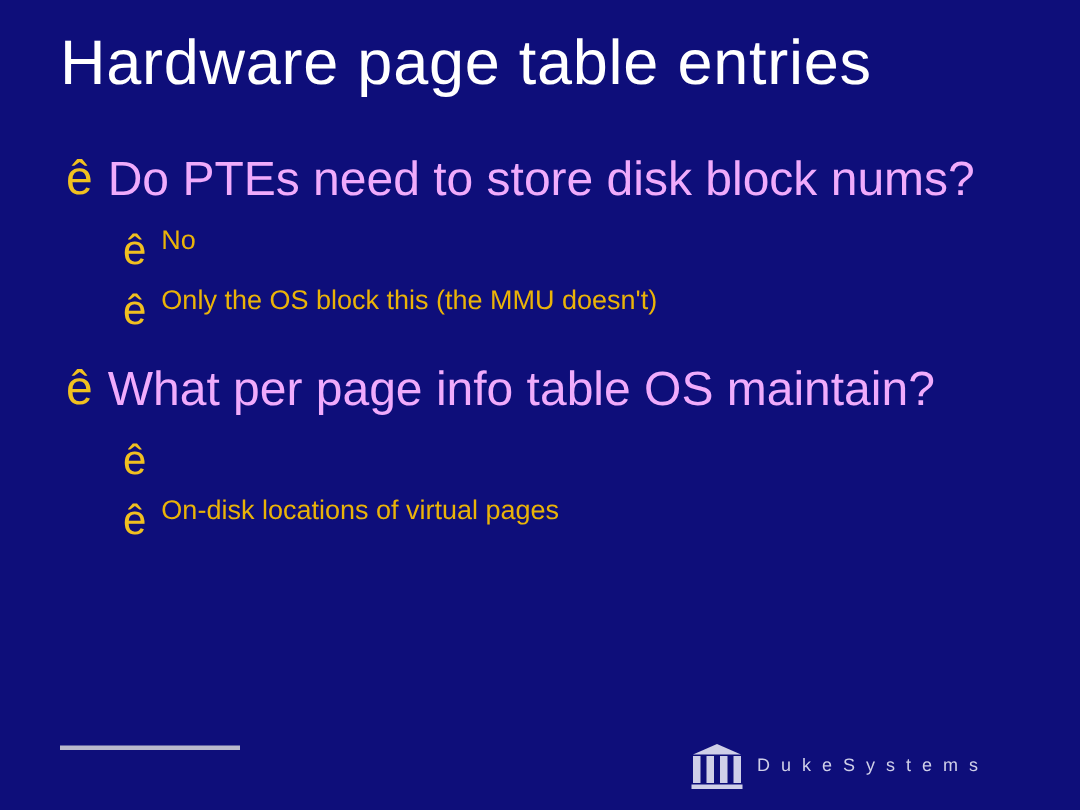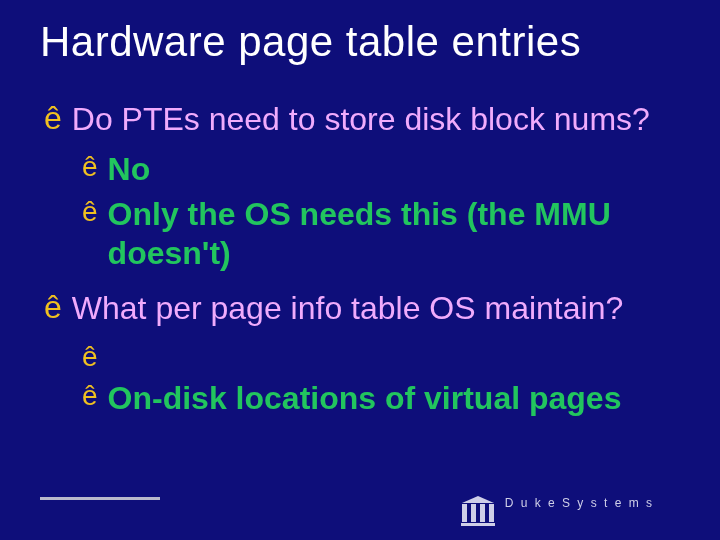--- a/index.html
+++ b/index.html
@@ -48,40 +48,39 @@
     padding-left: 42px;
   }
   .bullet-l2 .marker {
     color: #f0c020;
     font-size: 28px;
     line-height: 1.2;
     margin-right: 10px;
     flex: 0 0 auto;
   }
   .bullet-l2 .text {
-    color: #22c55e;
-    font-size: 32px;
+    color: #eab308;
+    font-size: 18px;
     line-height: 1.22;
-    font-weight: bold;
   }
   .group + .group { margin-top: 16px; }
   .footer-rule {
     position: absolute;
     left: 40px;
     bottom: 40px;
     width: 120px;
     height: 3px;
     background: #b9b9cc;
   }
   .logo {
     position: absolute;
     right: 22px;
     bottom: 14px;
     display: flex;
-    align-items: flex-start;
+    align-items: center;
     gap: 10px;
   }
   .logo-icon {
     display: flex;
     flex-direction: column;
     align-items: center;
   }
   .roof {
     width: 0; height: 0;
     border-left: 16px solid transparent;
@@ -121,21 +120,21 @@
     <div class="bullet-l1">
       <span class="marker">ê</span>
       <span class="text">Do PTEs need to store disk block nums?</span>
     </div>
     <div class="bullet-l2">
       <span class="marker">ê</span>
       <span class="text">No</span>
     </div>
     <div class="bullet-l2">
       <span class="marker">ê</span>
-      <span class="text">Only the OS needs this (the MMU doesn't)</span>
+      <span class="text">Only the OS block this (the MMU doesn't)</span>
     </div>
   </div>
 
   <div class="group">
     <div class="bullet-l1">
       <span class="marker">ê</span>
       <span class="text">What per page info table OS maintain?</span>
     </div>
     <div class="bullet-l2">
       <span class="marker">ê</span>

